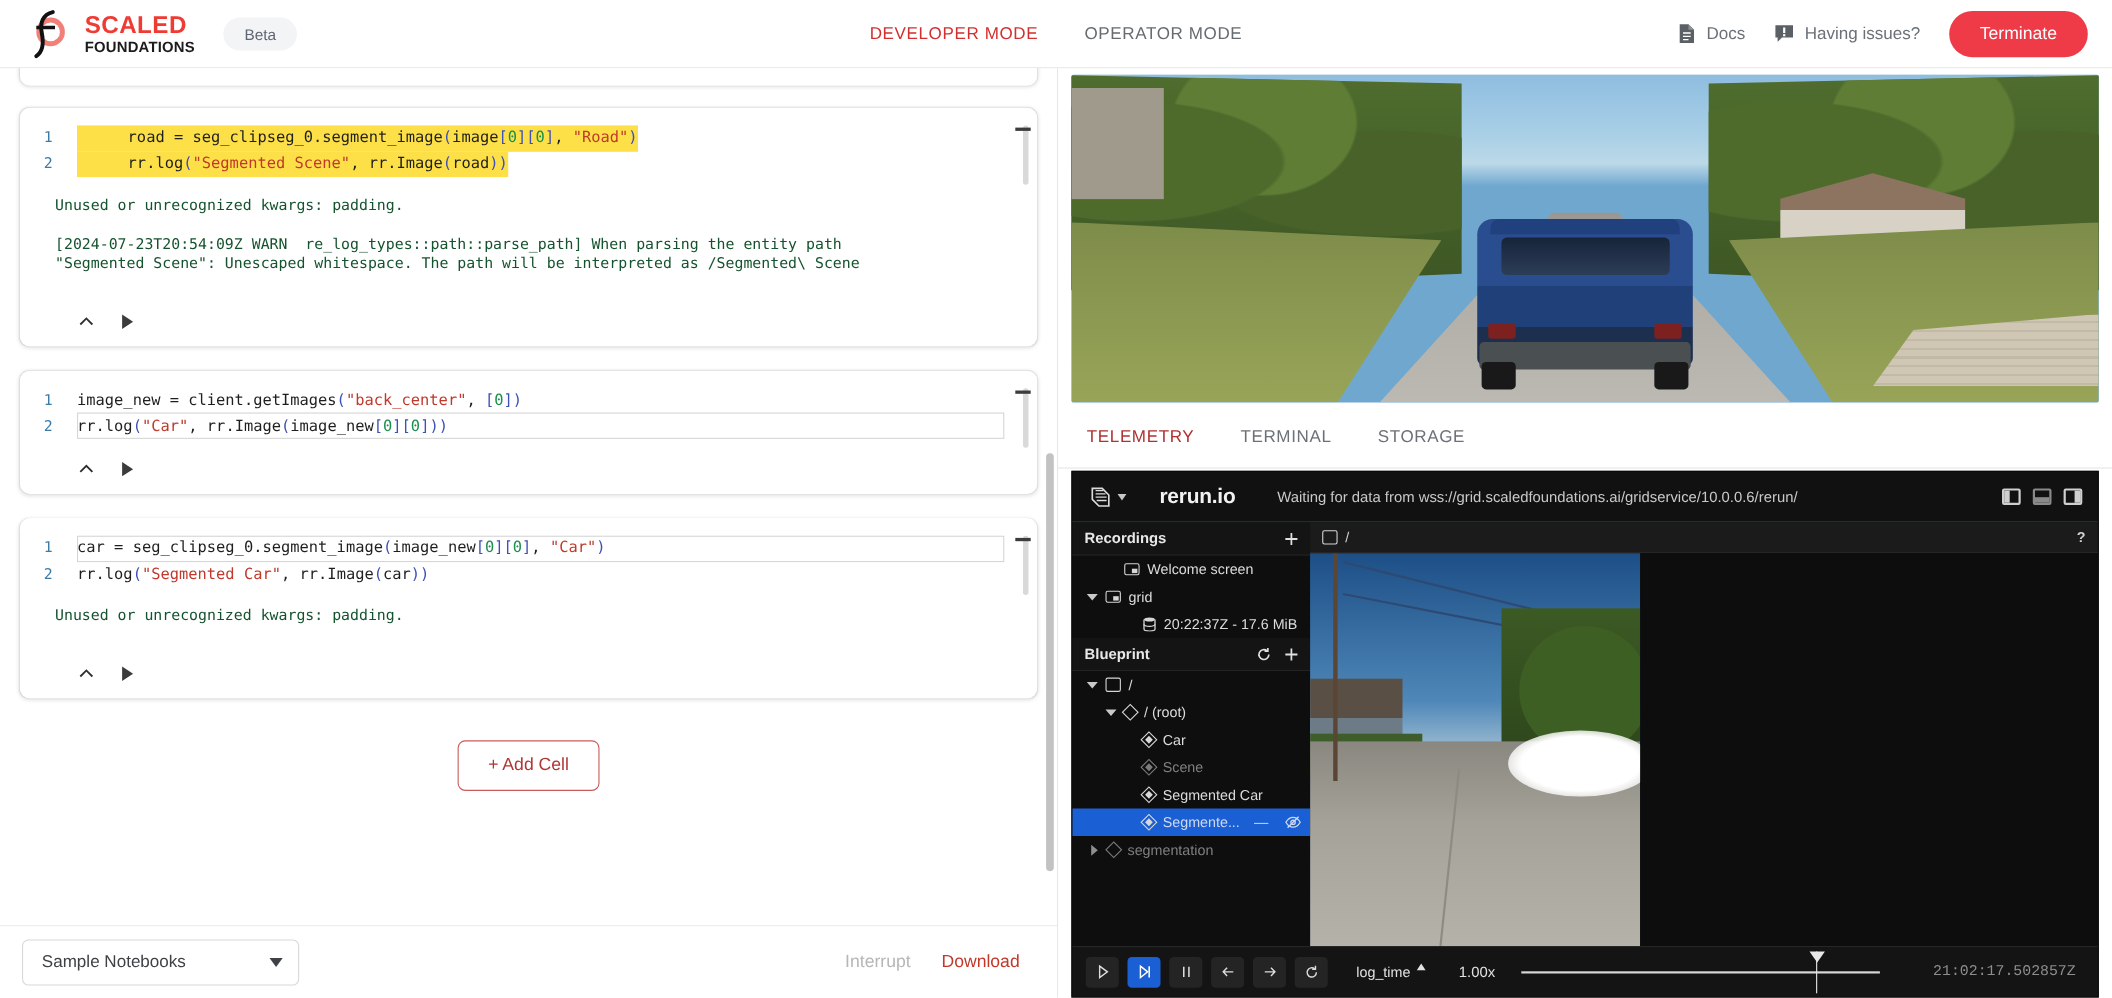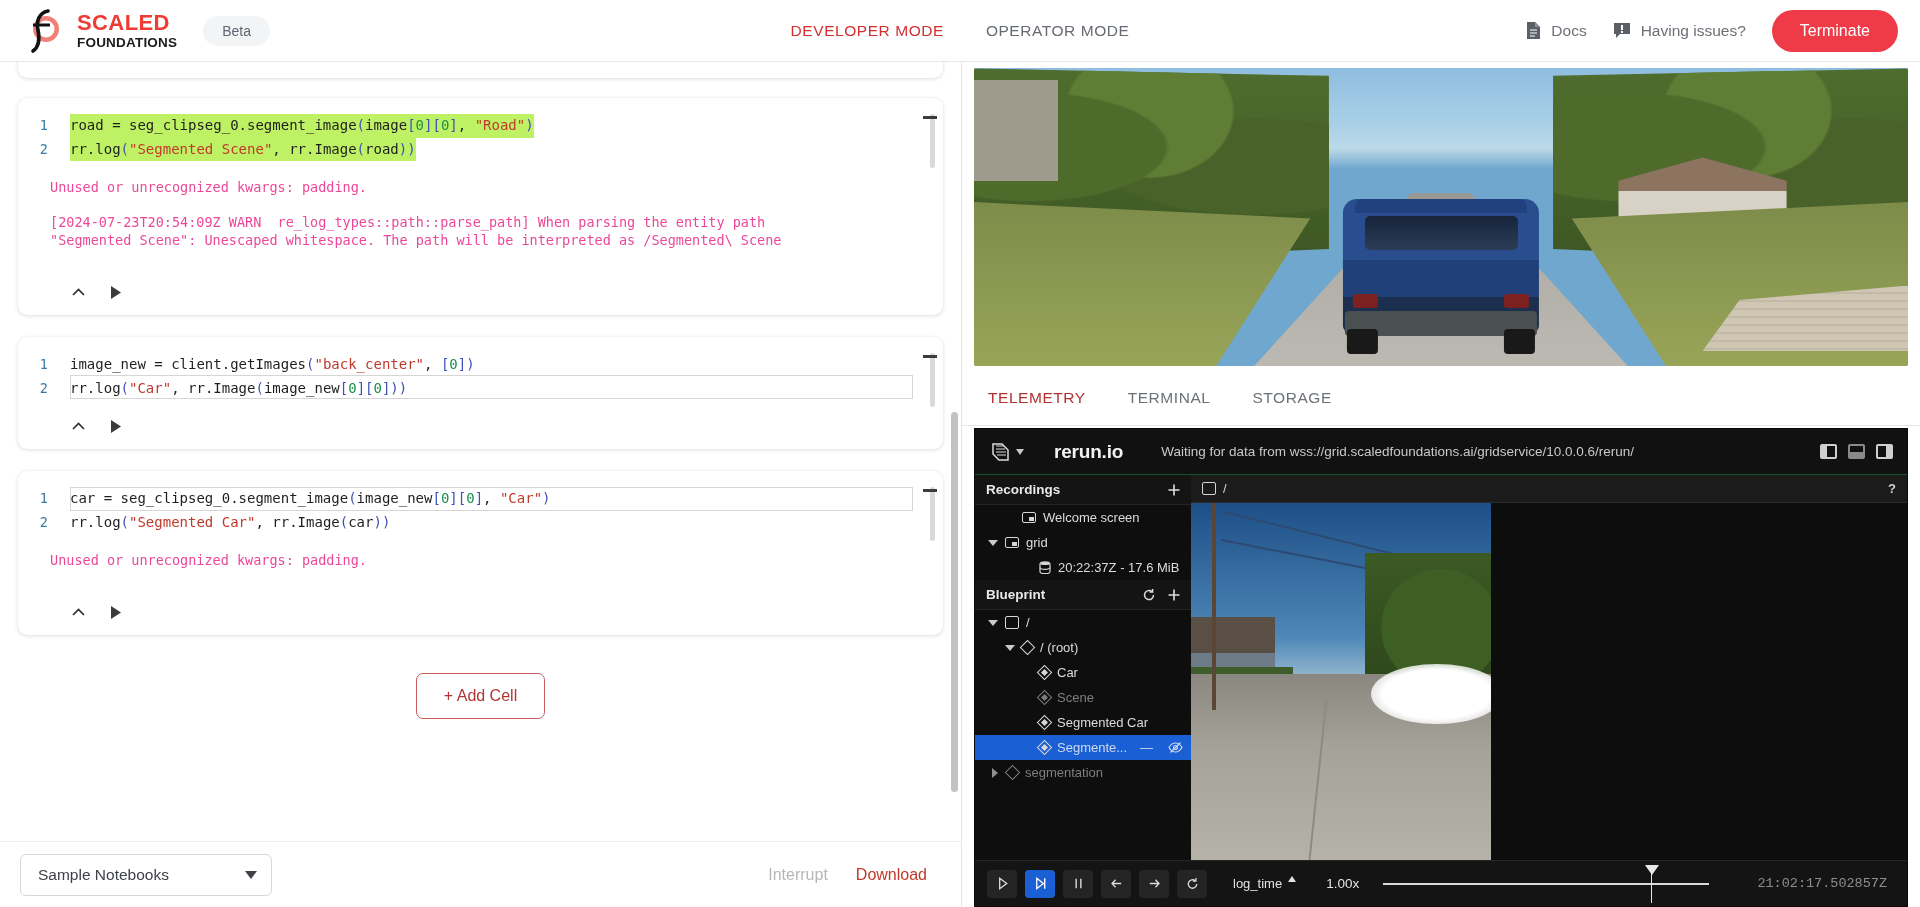--- a/index.html
+++ b/index.html
@@ -96,39 +96,39 @@
   .code-line { display: flex; align-items: baseline; min-height: 23.5px; }
   .ln {
     width: 52px; min-width: 52px; text-align: right; padding-right: 22px;
     color: #3b7ba8; font-family: "DejaVu Sans Mono", monospace;
     font-size: 13.5px; user-select: none;
   }
   .code-text {
     font-family: "DejaVu Sans Mono", monospace; font-size: 14px;
     white-space: pre; color: #1f1f1f; line-height: 23.5px;
   }
-  .code-text.sel { background: #bef264; }
+  .code-text.sel { background: #fde047; padding-left: 46px; }
   .tok-str { color: #c0392b; }
   .tok-num { color: #1a8f4e; }
   .tok-punc { color: #3f51b5; }
 
   .box-outline {
     position: absolute; border: 1px solid #d6d6d6; pointer-events: none;
   }
   .cell-scroll-mark {
     position: absolute; right: 8px; top: 0px; width: 5px;
     background: #d9d9d9; border-radius: 3px;
   }
   .cell-scroll-cap {
     position: absolute; right: 6px; width: 14px; height: 3px; background: #3c3c3c;
   }
 
   .cell-out {
     font-family: "DejaVu Sans Mono", monospace; font-size: 13.5px;
-    color: #ec4899; line-height: 18px; white-space: pre-wrap;
+    color: #14532d; line-height: 18px; white-space: pre-wrap;
     padding: 0 26px 0 32px;
   }
   .out-gap { height: 17px; }
   .cell-actions {
     display: flex; align-items: center; gap: 20px;
     padding: 18px 0 14px 52px;
   }
   .act-caret, .act-play { cursor: pointer; width: 17px; height: 17px; position: relative; }
 
   .addcell-row { display: flex; justify-content: center; padding: 6px 0 18px; }

